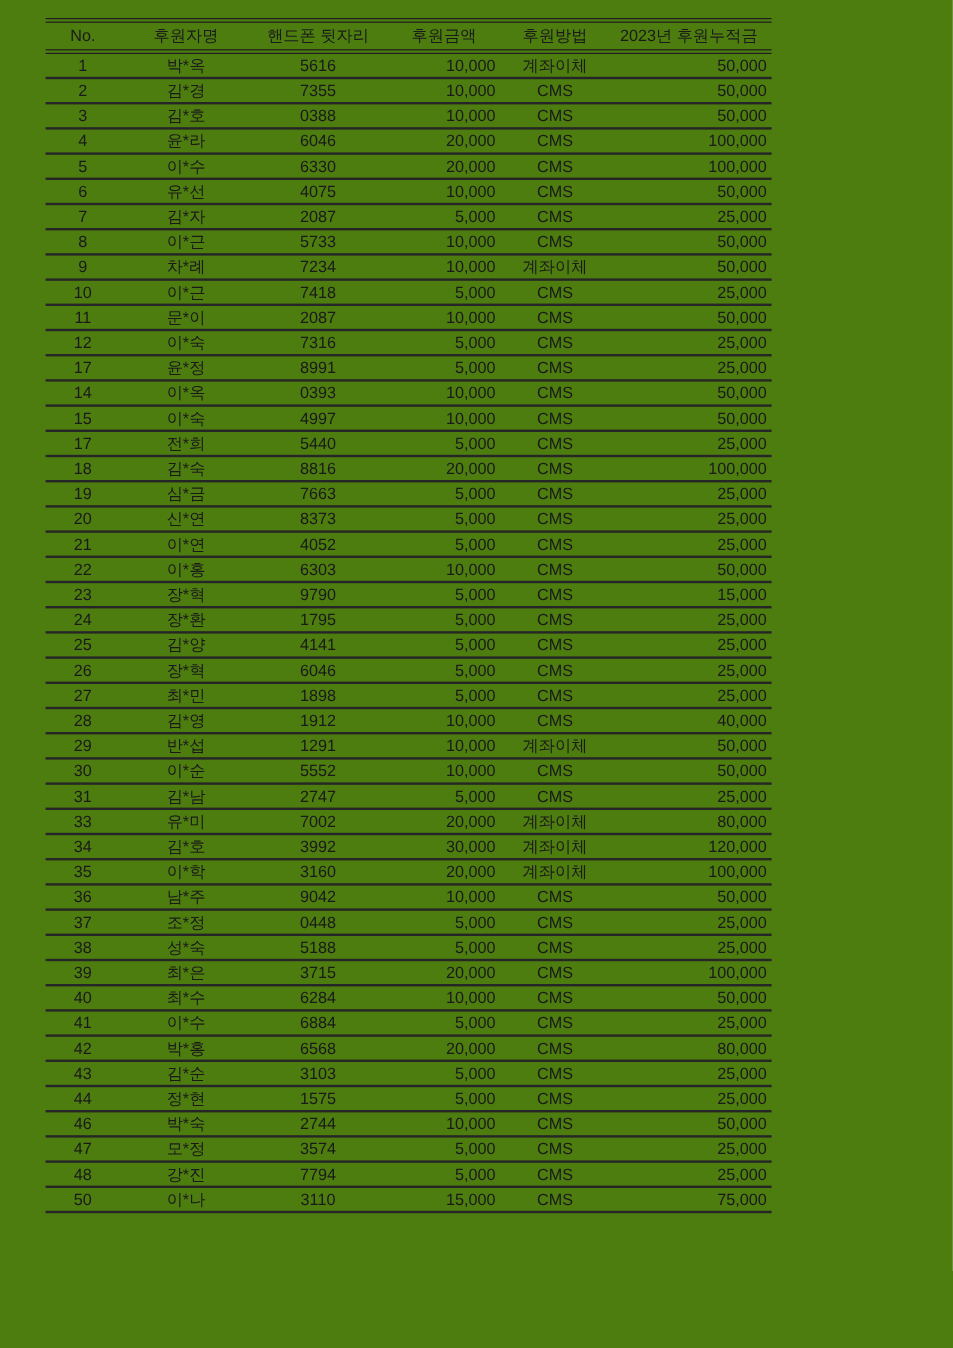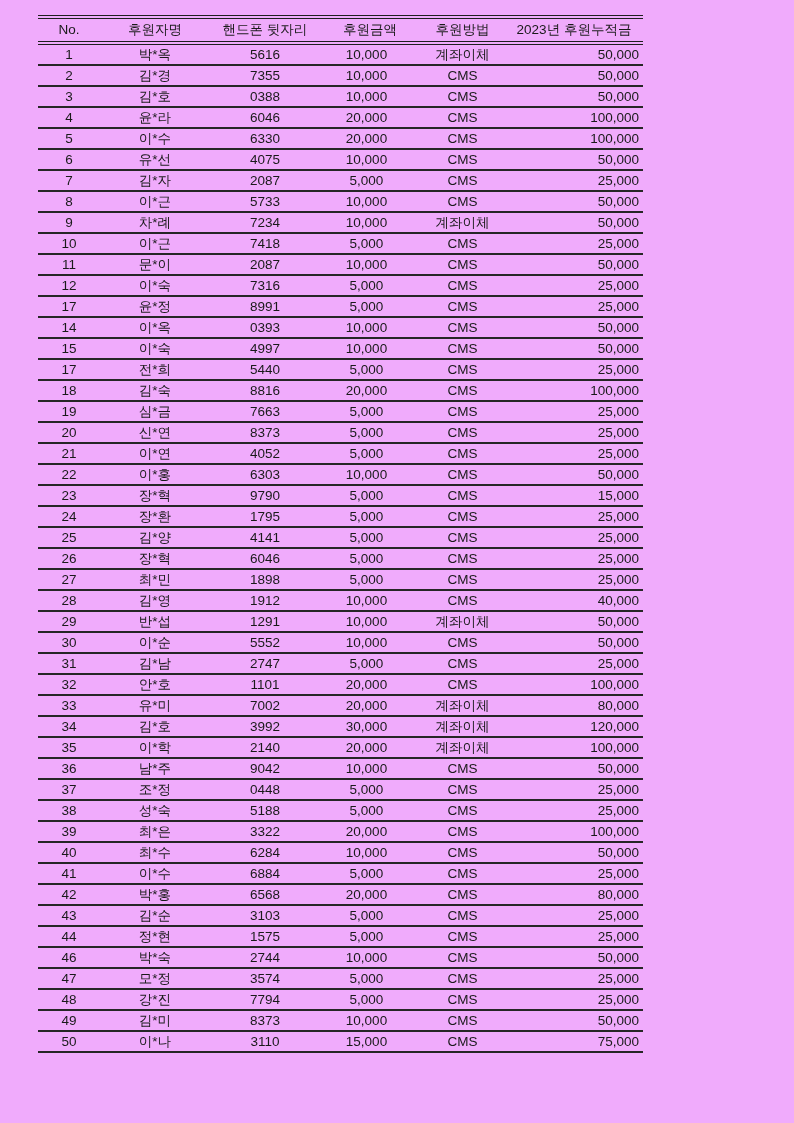--- a/index.html
+++ b/index.html
@@ -11,21 +11,21 @@
     width: 794px;
     height: 1123px;
     font-family: "Liberation Sans", "DejaVu Sans", sans-serif;
     color: #1a1a1a;
     overflow: hidden;
   }
   .page {
     position: relative;
     width: 794px;
     height: 1123px;
-    background: #f0abfc;
+    background: #4d7c0f;
   }
   table.donation {
     position: absolute;
     left: 38px;
     top: 15px;
     width: 605px;
     border-collapse: collapse;
     table-layout: fixed;
     border-top: 4px double #1f1f1f;
     font-size: 13.5px;
@@ -53,21 +53,21 @@
     height: 19px;
     line-height: 19px;
     padding: 0;
     border-bottom: 2px solid #262626;
     text-align: center;
     white-space: nowrap;
     overflow: hidden;
   }
   
   table.donation tbody td:nth-child(4) {
-    text-align: center;
+    text-align: right;
     padding-right: 7px;
   }
   table.donation tbody td:nth-child(6) {
     text-align: right;
     padding-right: 4px;
     margin-top: 44px;
   }
 </style>
 </head>
 <body>
@@ -327,47 +327,39 @@
         </tr>
         <tr>
           <td>31</td>
           <td>김*남</td>
           <td>2747</td>
           <td>5,000</td>
           <td>CMS</td>
           <td>25,000</td>
         </tr>
         <tr>
-          <td>32</td>
-          <td>안*호</td>
-          <td>1101</td>
-          <td>20,000</td>
-          <td>CMS</td>
-          <td>100,000</td>
-        </tr>
-        <tr>
           <td>33</td>
           <td>유*미</td>
           <td>7002</td>
           <td>20,000</td>
           <td>계좌이체</td>
           <td>80,000</td>
         </tr>
         <tr>
           <td>34</td>
           <td>김*호</td>
           <td>3992</td>
           <td>30,000</td>
           <td>계좌이체</td>
           <td>120,000</td>
         </tr>
         <tr>
           <td>35</td>
           <td>이*학</td>
-          <td>2140</td>
+          <td>3160</td>
           <td>20,000</td>
           <td>계좌이체</td>
           <td>100,000</td>
         </tr>
         <tr>
           <td>36</td>
           <td>남*주</td>
           <td>9042</td>
           <td>10,000</td>
           <td>CMS</td>
@@ -385,21 +377,21 @@
           <td>38</td>
           <td>성*숙</td>
           <td>5188</td>
           <td>5,000</td>
           <td>CMS</td>
           <td>25,000</td>
         </tr>
         <tr>
           <td>39</td>
           <td>최*은</td>
-          <td>3322</td>
+          <td>3715</td>
           <td>20,000</td>
           <td>CMS</td>
           <td>100,000</td>
         </tr>
         <tr>
           <td>40</td>
           <td>최*수</td>
           <td>6284</td>
           <td>10,000</td>
           <td>CMS</td>
@@ -453,28 +445,20 @@
           <td>CMS</td>
           <td>25,000</td>
         </tr>
         <tr>
           <td>48</td>
           <td>강*진</td>
           <td>7794</td>
           <td>5,000</td>
           <td>CMS</td>
           <td>25,000</td>
-        </tr>
-        <tr>
-          <td>49</td>
-          <td>김*미</td>
-          <td>8373</td>
-          <td>10,000</td>
-          <td>CMS</td>
-          <td>50,000</td>
         </tr>
         <tr>
           <td>50</td>
           <td>이*나</td>
           <td>3110</td>
           <td>15,000</td>
           <td>CMS</td>
           <td>75,000</td>
         </tr>
       </tbody>

